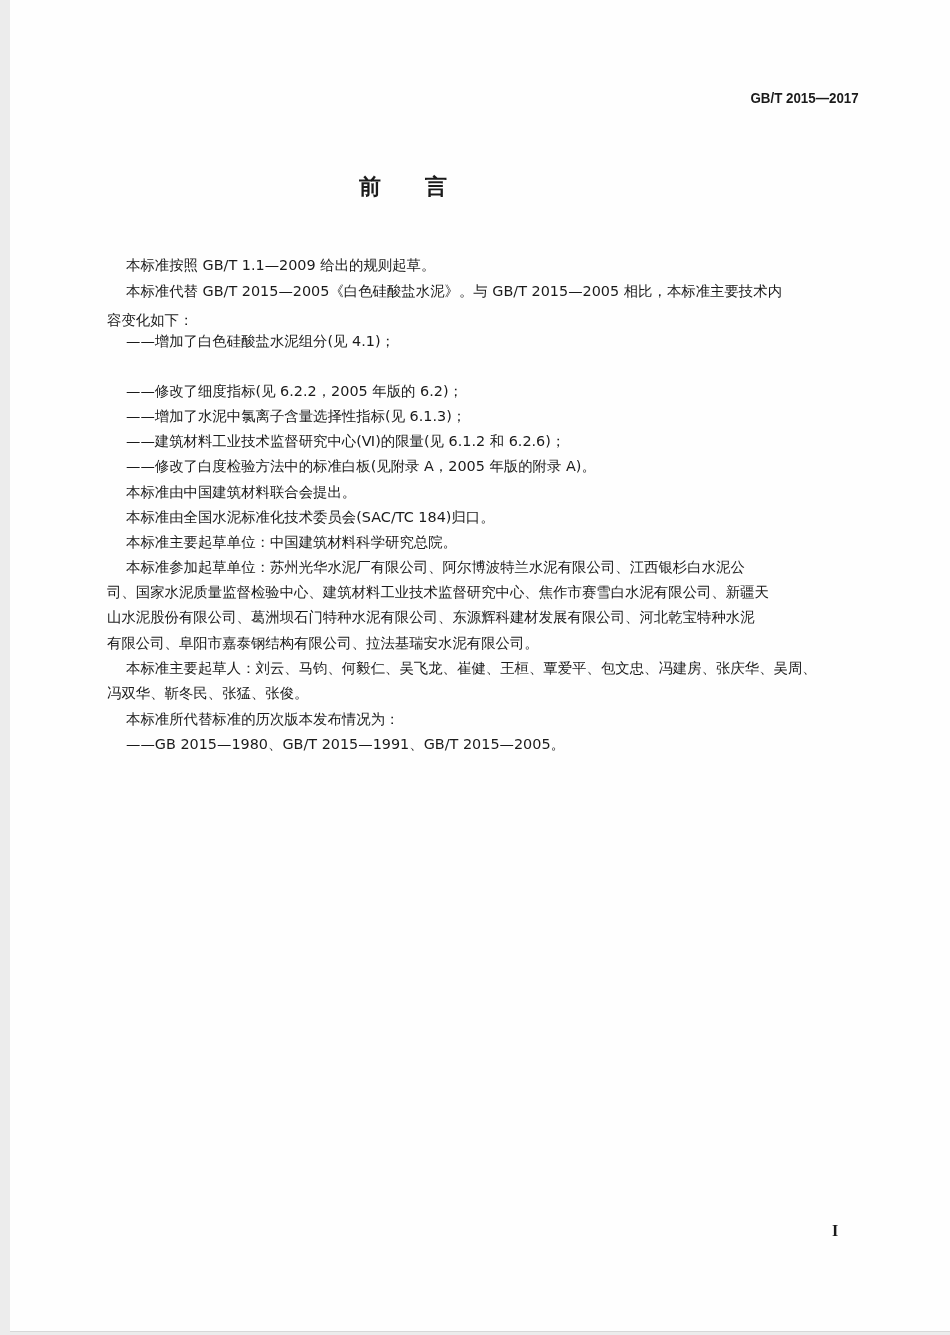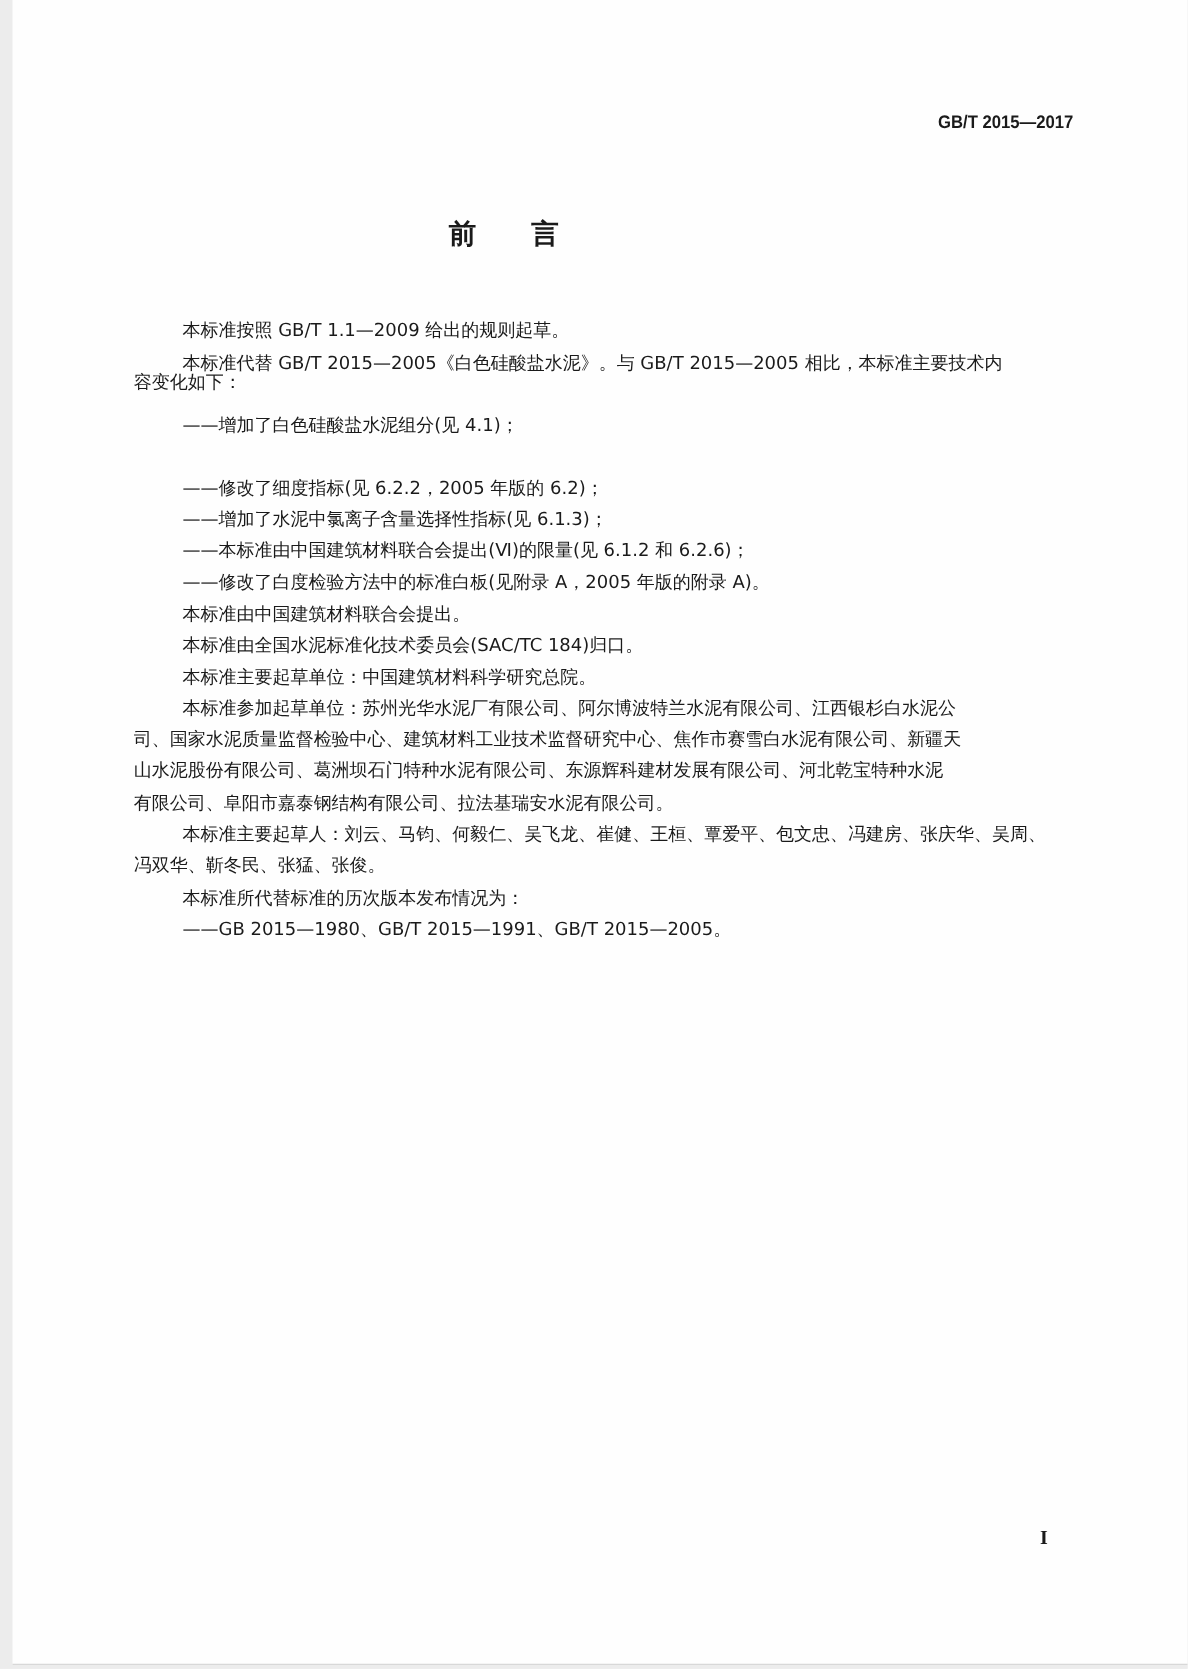--- a/index.html
+++ b/index.html
@@ -51,21 +51,21 @@
     .title span { display: inline-block; }
     .title .gap { width: 44px; }
     .line {
       position: absolute;
       left: 0;
       font-size: 14.4px;
       line-height: 20px;
       white-space: nowrap;
       font-family: "DejaVu Sans", "DejaVu Serif", sans-serif;
     }
-    .ind { left: 136px; }
+    .ind { left: 116px; }
     .flush { left: 97px; }
     .page-num {
       position: absolute;
       top: 1222px;
       left: 822px;
       font-family: "Liberation Serif", serif;
       font-size: 16px;
       font-weight: bold;
     }
   </style>
@@ -76,26 +76,26 @@
 
   <div class="std-code">GB/T 2015—2017</div>
 
   <div class="title">
     <span>前</span><span class="gap"></span><span>言</span>
   </div>
 
   <div class="line ind" style="top:255px">本标准按照 GB/T 1.1—2009 给出的规则起草。</div>
 
   <div class="line ind" style="top:281px">本标准代替 GB/T 2015—2005《白色硅酸盐水泥》。与 GB/T 2015—2005 相比，本标准主要技术内</div>
-  <div class="line flush" style="top:296px">容变化如下：</div>
+  <div class="line flush" style="top:310px">容变化如下：</div>
 
   <div class="line ind" style="top:331px">——增加了白色硅酸盐水泥组分(见 4.1)；</div>
   <div class="line ind" style="top:381px">——修改了细度指标(见 6.2.2，2005 年版的 6.2)；</div>
   <div class="line ind" style="top:406px">——增加了水泥中氯离子含量选择性指标(见 6.1.3)；</div>
-  <div class="line ind" style="top:431px">——本标准由中国建筑材料联合会提出(Ⅵ)的限量(见 6.1.2 和 6.2.6)；</div>
+  <div class="line ind" style="top:431px">——建筑材料工业技术监督研究中心(Ⅵ)的限量(见 6.1.2 和 6.2.6)；</div>
   <div class="line ind" style="top:456px">——修改了白度检验方法中的标准白板(见附录 A，2005 年版的附录 A)。</div>
 
   <div class="line ind" style="top:482px">本标准由中国建筑材料联合会提出。</div>
   <div class="line ind" style="top:507px">本标准由全国水泥标准化技术委员会(SAC/TC 184)归口。</div>
   <div class="line ind" style="top:532px">本标准主要起草单位：中国建筑材料科学研究总院。</div>
 
   <div class="line ind" style="top:557px">本标准参加起草单位：苏州光华水泥厂有限公司、阿尔博波特兰水泥有限公司、江西银杉白水泥公</div>
   <div class="line flush" style="top:582px">司、国家水泥质量监督检验中心、建筑材料工业技术监督研究中心、焦作市赛雪白水泥有限公司、新疆天</div>
   <div class="line flush" style="top:607px">山水泥股份有限公司、葛洲坝石门特种水泥有限公司、东源辉科建材发展有限公司、河北乾宝特种水泥</div>
   <div class="line flush" style="top:633px">有限公司、阜阳市嘉泰钢结构有限公司、拉法基瑞安水泥有限公司。</div>

